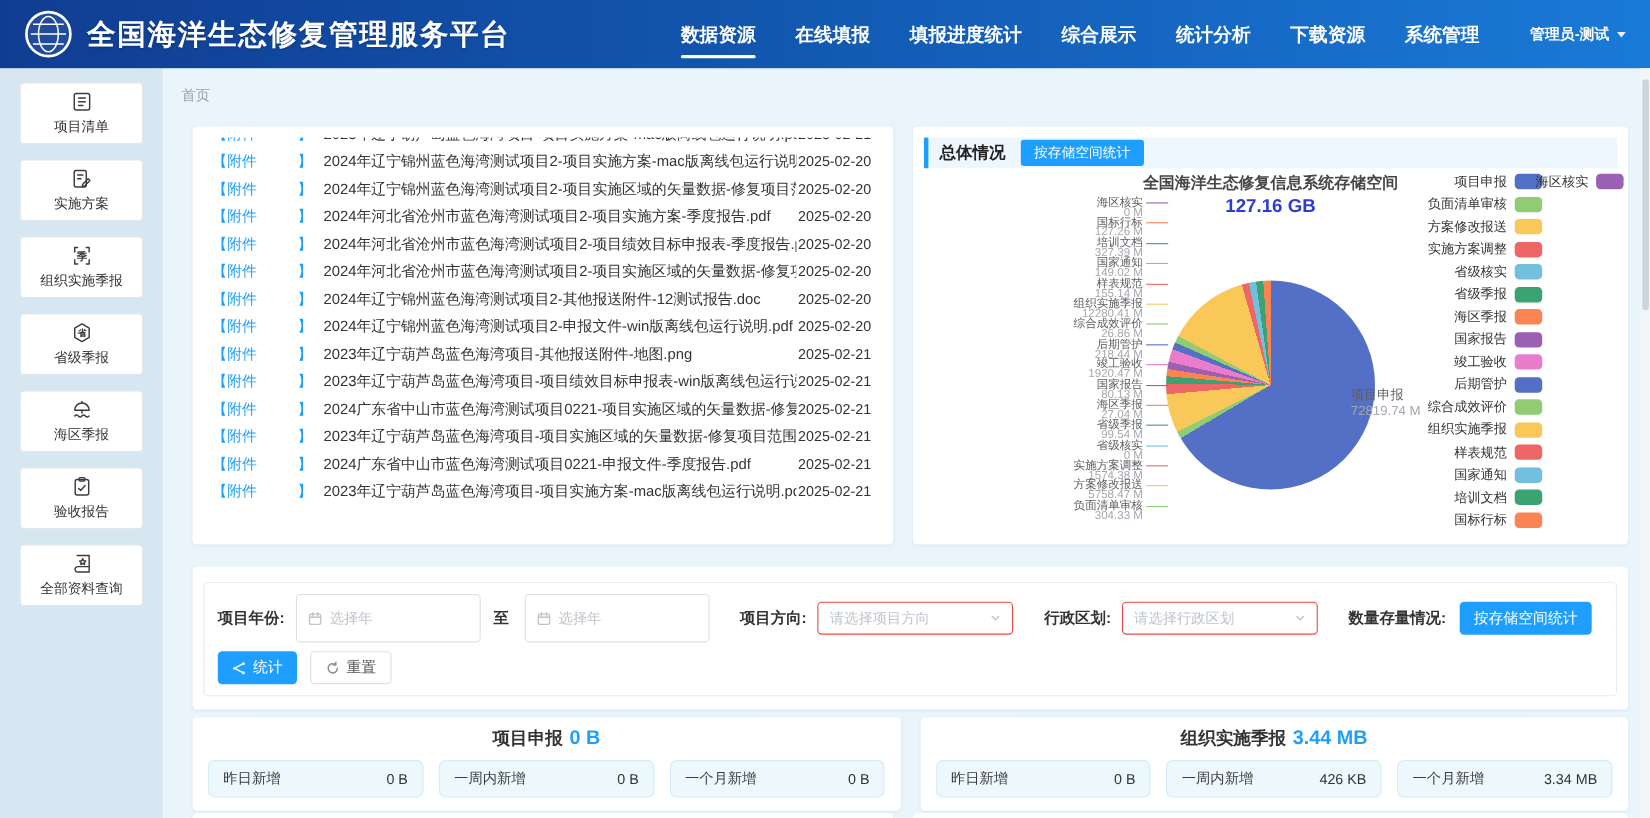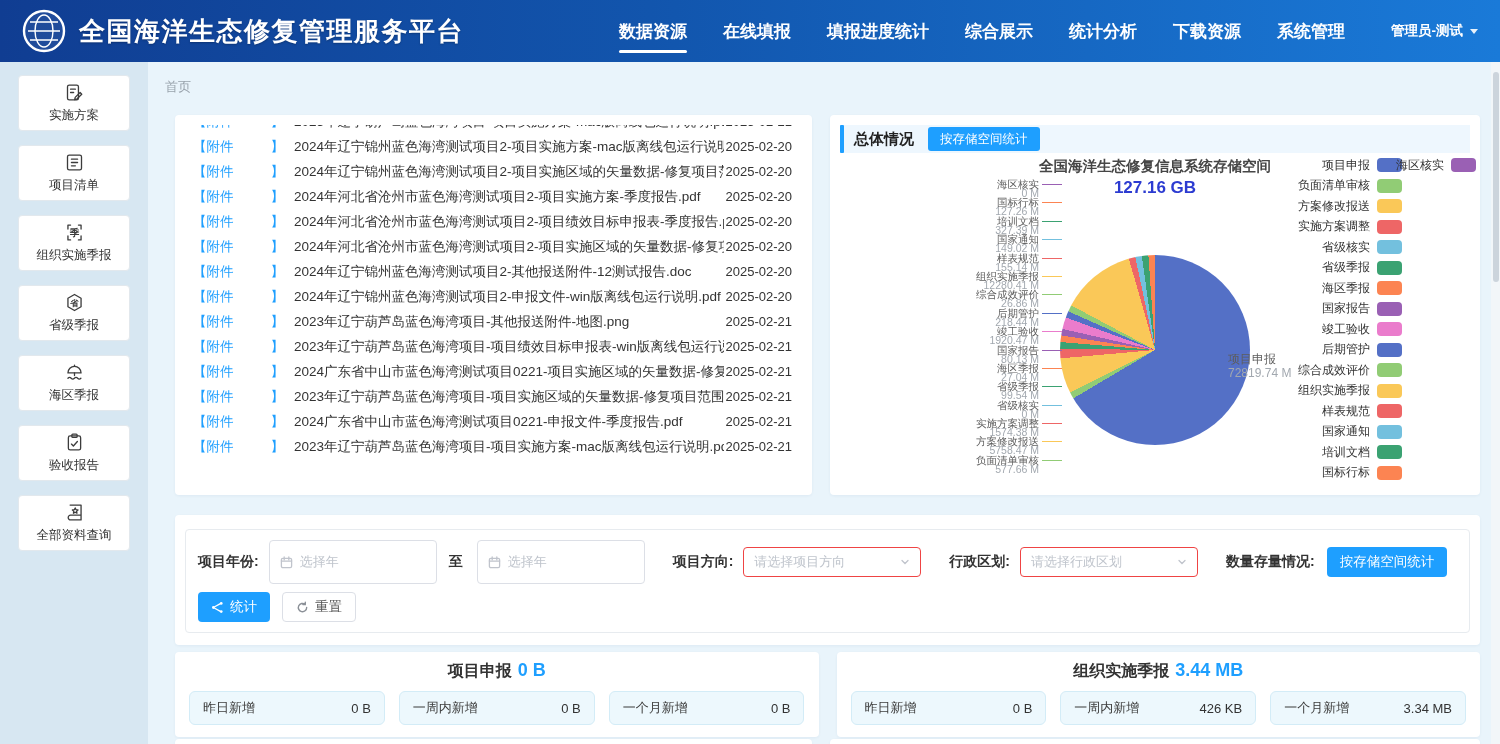--- a/index.html
+++ b/index.html
@@ -164,35 +164,35 @@
     <span>管理员-测试</span>
     <span class="caret-down"></span>
   </div>
 </header>
 
 <div class="main">
   <aside class="sidebar" id="sidebar">
       <div class="side-card">
         <span class="side-icon">
           <svg viewBox="0 0 24 24">
+            <rect x="4" y="3.5" width="16" height="17" rx="2"></rect>
+            <path d="M8.5 8.2h7M8.5 12h7M8.5 15.8h4.5"></path>
+          </svg>
+        </span>
+        <span class="lbl">项目清单</span>
+      </div>
+      <div class="side-card">
+        <span class="side-icon">
+          <svg viewBox="0 0 24 24">
             <rect x="4" y="3.5" width="12.5" height="17" rx="2"></rect>
             <path d="M7.5 8.2h5.5M7.5 12h3.5"></path>
             <path d="M12.8 17.6l5.6-5.6 1.9 1.9-5.6 5.6-2.5.6z"></path>
           </svg>
         </span>
         <span class="lbl">实施方案</span>
-      </div>
-      <div class="side-card">
-        <span class="side-icon">
-          <svg viewBox="0 0 24 24">
-            <rect x="4" y="3.5" width="16" height="17" rx="2"></rect>
-            <path d="M8.5 8.2h7M8.5 12h7M8.5 15.8h4.5"></path>
-          </svg>
-        </span>
-        <span class="lbl">项目清单</span>
       </div>
       <div class="side-card">
         <span class="side-icon">
           <svg viewBox="0 0 24 24">
             <path d="M7.5 3.5H4.5V8M16.5 3.5h3V8M4.5 16v4.5h3M19.5 16v4.5h-3"></path>
             <text x="12" y="16" text-anchor="middle" font-size="11">季</text>
           </svg>
         </span>
         <span class="lbl">组织实施季报</span>
       </div>
@@ -459,21 +459,21 @@
               <div class="plabel">
                 <div class="pl-text">
                   <div class="pl-name">方案修改报送</div>
                   <div class="pl-val">5758.47 M</div>
                 </div>
                 <span class="pl-line" style="background: rgb(250, 200, 88);"></span>
               </div>
               <div class="plabel">
                 <div class="pl-text">
                   <div class="pl-name">负面清单审核</div>
-                  <div class="pl-val">577.66 M</div>
+                  <div class="pl-val">304.33 M</div>
                 </div>
                 <span class="pl-line" style="background: rgb(145, 204, 117);"></span>
               </div>
             </div>
           <div id="pie-right-label">
               <span class="lead" style="background: rgb(84, 112, 198);"></span>
               <div class="pl-name">项目申报</div>
               <div class="pl-val">72819.74 M</div>
             </div>
           <div id="legend-col1">

